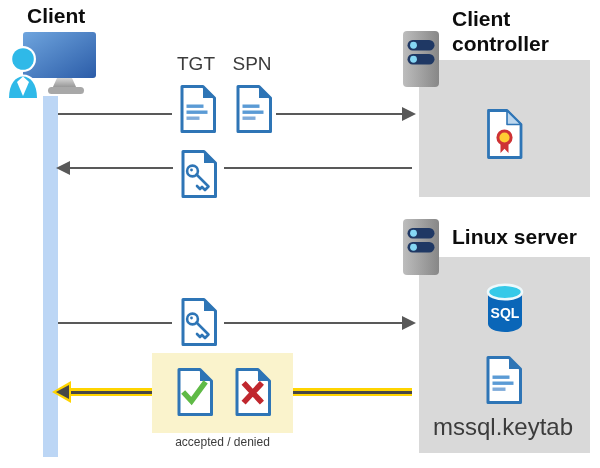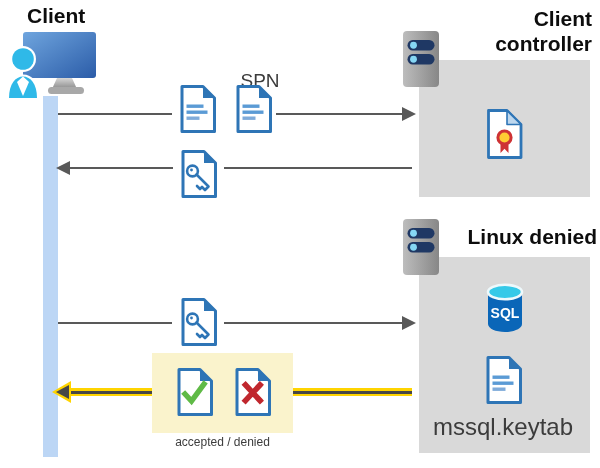--- a/index.html
+++ b/index.html
@@ -1,21 +1,21 @@
 <!DOCTYPE html>
 <html><head>
 <meta charset="utf-8">
 <style>
   html,body{margin:0;padding:0;background:#fff;}
   .stage{
     position:relative;width:600px;height:468px;background:#fff;overflow:hidden;
     font-family:"Liberation Sans","DejaVu Sans",sans-serif;
   }
   .abs{position:absolute;}
-  .title{font-weight:bold;color:#0d0d0d;font-size:21px;line-height:25px;text-align:right;}
+  .title{font-weight:bold;color:#0d0d0d;font-size:21px;line-height:25px;}
   .label{color:#3c3c3c;font-size:19px;text-align:center;}
   .panel{background:#d9d9d9;z-index:0;}
   .lifeline{background:#bcd6f5;z-index:1;}
   .gline{background:#595959;height:2px;z-index:1;}
   .head-right{width:0;height:0;border-top:7px solid transparent;border-bottom:7px solid transparent;
     border-left:14px solid #595959;z-index:2;}
   .head-left{width:0;height:0;border-top:7px solid transparent;border-bottom:7px solid transparent;
     border-right:14px solid #595959;z-index:2;}
   .yband{background:#ffd400;height:8px;z-index:1;}
   .yband .core{position:absolute;left:0;right:0;top:2.5px;height:3px;background:#474747;}
@@ -32,21 +32,21 @@
 
 <div class="stage">
 
   <div class="abs panel" style="left:419px;top:60px;width:171px;height:137px;"></div>
   <div class="abs panel" style="left:419px;top:257px;width:171px;height:196px;"></div>
 
   <div class="abs lifeline" style="left:43px;top:96px;width:15px;height:361px;"></div>
 
   <div class="abs title" style="left:27px;top:3px;">Client</div>
   <div class="abs title" style="left:452px;top:6px;width:140px;">Client controller</div>
-  <div class="abs title" style="left:452px;top:224px;width:145px;">Linux denied</div>
+  <div class="abs title" style="left:452px;top:224px;width:145px;">Linux server</div>
 
   <svg class="abs icon" style="left:6px;top:28px;" width="100" height="70" viewBox="0 0 100 70">
     <defs>
       <linearGradient id="gradMon" x1="0" y1="0" x2="1" y2="1">
         <stop offset="0" stop-color="#6fa5de"></stop>
           <stop offset="1" stop-color="#2b5ca8"></stop>
       </linearGradient>
       <linearGradient id="gradStand" x1="0" y1="0" x2="0" y2="1">
         <stop offset="0" stop-color="#d6d6d6"></stop>
           <stop offset="1" stop-color="#8a8a8a"></stop>
@@ -87,21 +87,22 @@
     <rect x="5.5" y="10" width="27" height="10.5" rx="5.25" fill="#1f3864"></rect>
     <rect x="5.5" y="24" width="27" height="10.5" rx="5.25" fill="#1f3864"></rect>
     <circle cx="11.5" cy="15.25" r="3.4" fill="#86d7f4"></circle>
     <circle cx="11.5" cy="29.25" r="3.4" fill="#86d7f4"></circle>
   </svg>
 
   <div class="abs gline" style="left:58px;top:113px;width:114px;"></div>
   <div class="abs gline" style="left:276px;top:113px;width:128px;"></div>
   <div class="abs head-right" style="left:402px;top:107px;"></div>
 
-  <div class="abs label" style="left:234px;top:53px;width:52px;margin-top:17px;">SPN</div>
+  <div class="abs label" style="left:170px;top:53px;width:52px;">TGT</div>
+  <div class="abs label" style="left:226px;top:53px;width:52px;">SPN</div>
 
   <svg class="abs icon" style="left:177px;top:84px;" width="40" height="50" viewBox="0 0 40 50">
     <path d="M5 2.5 H26 L37.5 14 V47.5 H5 Z" fill="#fff" stroke="#2e75b6" stroke-width="3" stroke-linejoin="round"></path>
     <path d="M26 2.5 L37.5 14 H26 Z" fill="#2e75b6"></path>
     <rect x="9.5" y="20.5" width="17" height="3.4" fill="#5b9bd5"></rect>
     <rect x="9.5" y="26.5" width="21" height="3.4" fill="#5b9bd5"></rect>
     <rect x="9.5" y="32.5" width="13" height="3.4" fill="#7fabda"></rect>
   </svg>
 
   <svg class="abs icon" style="left:233px;top:84px;" width="40" height="50" viewBox="0 0 40 50">

